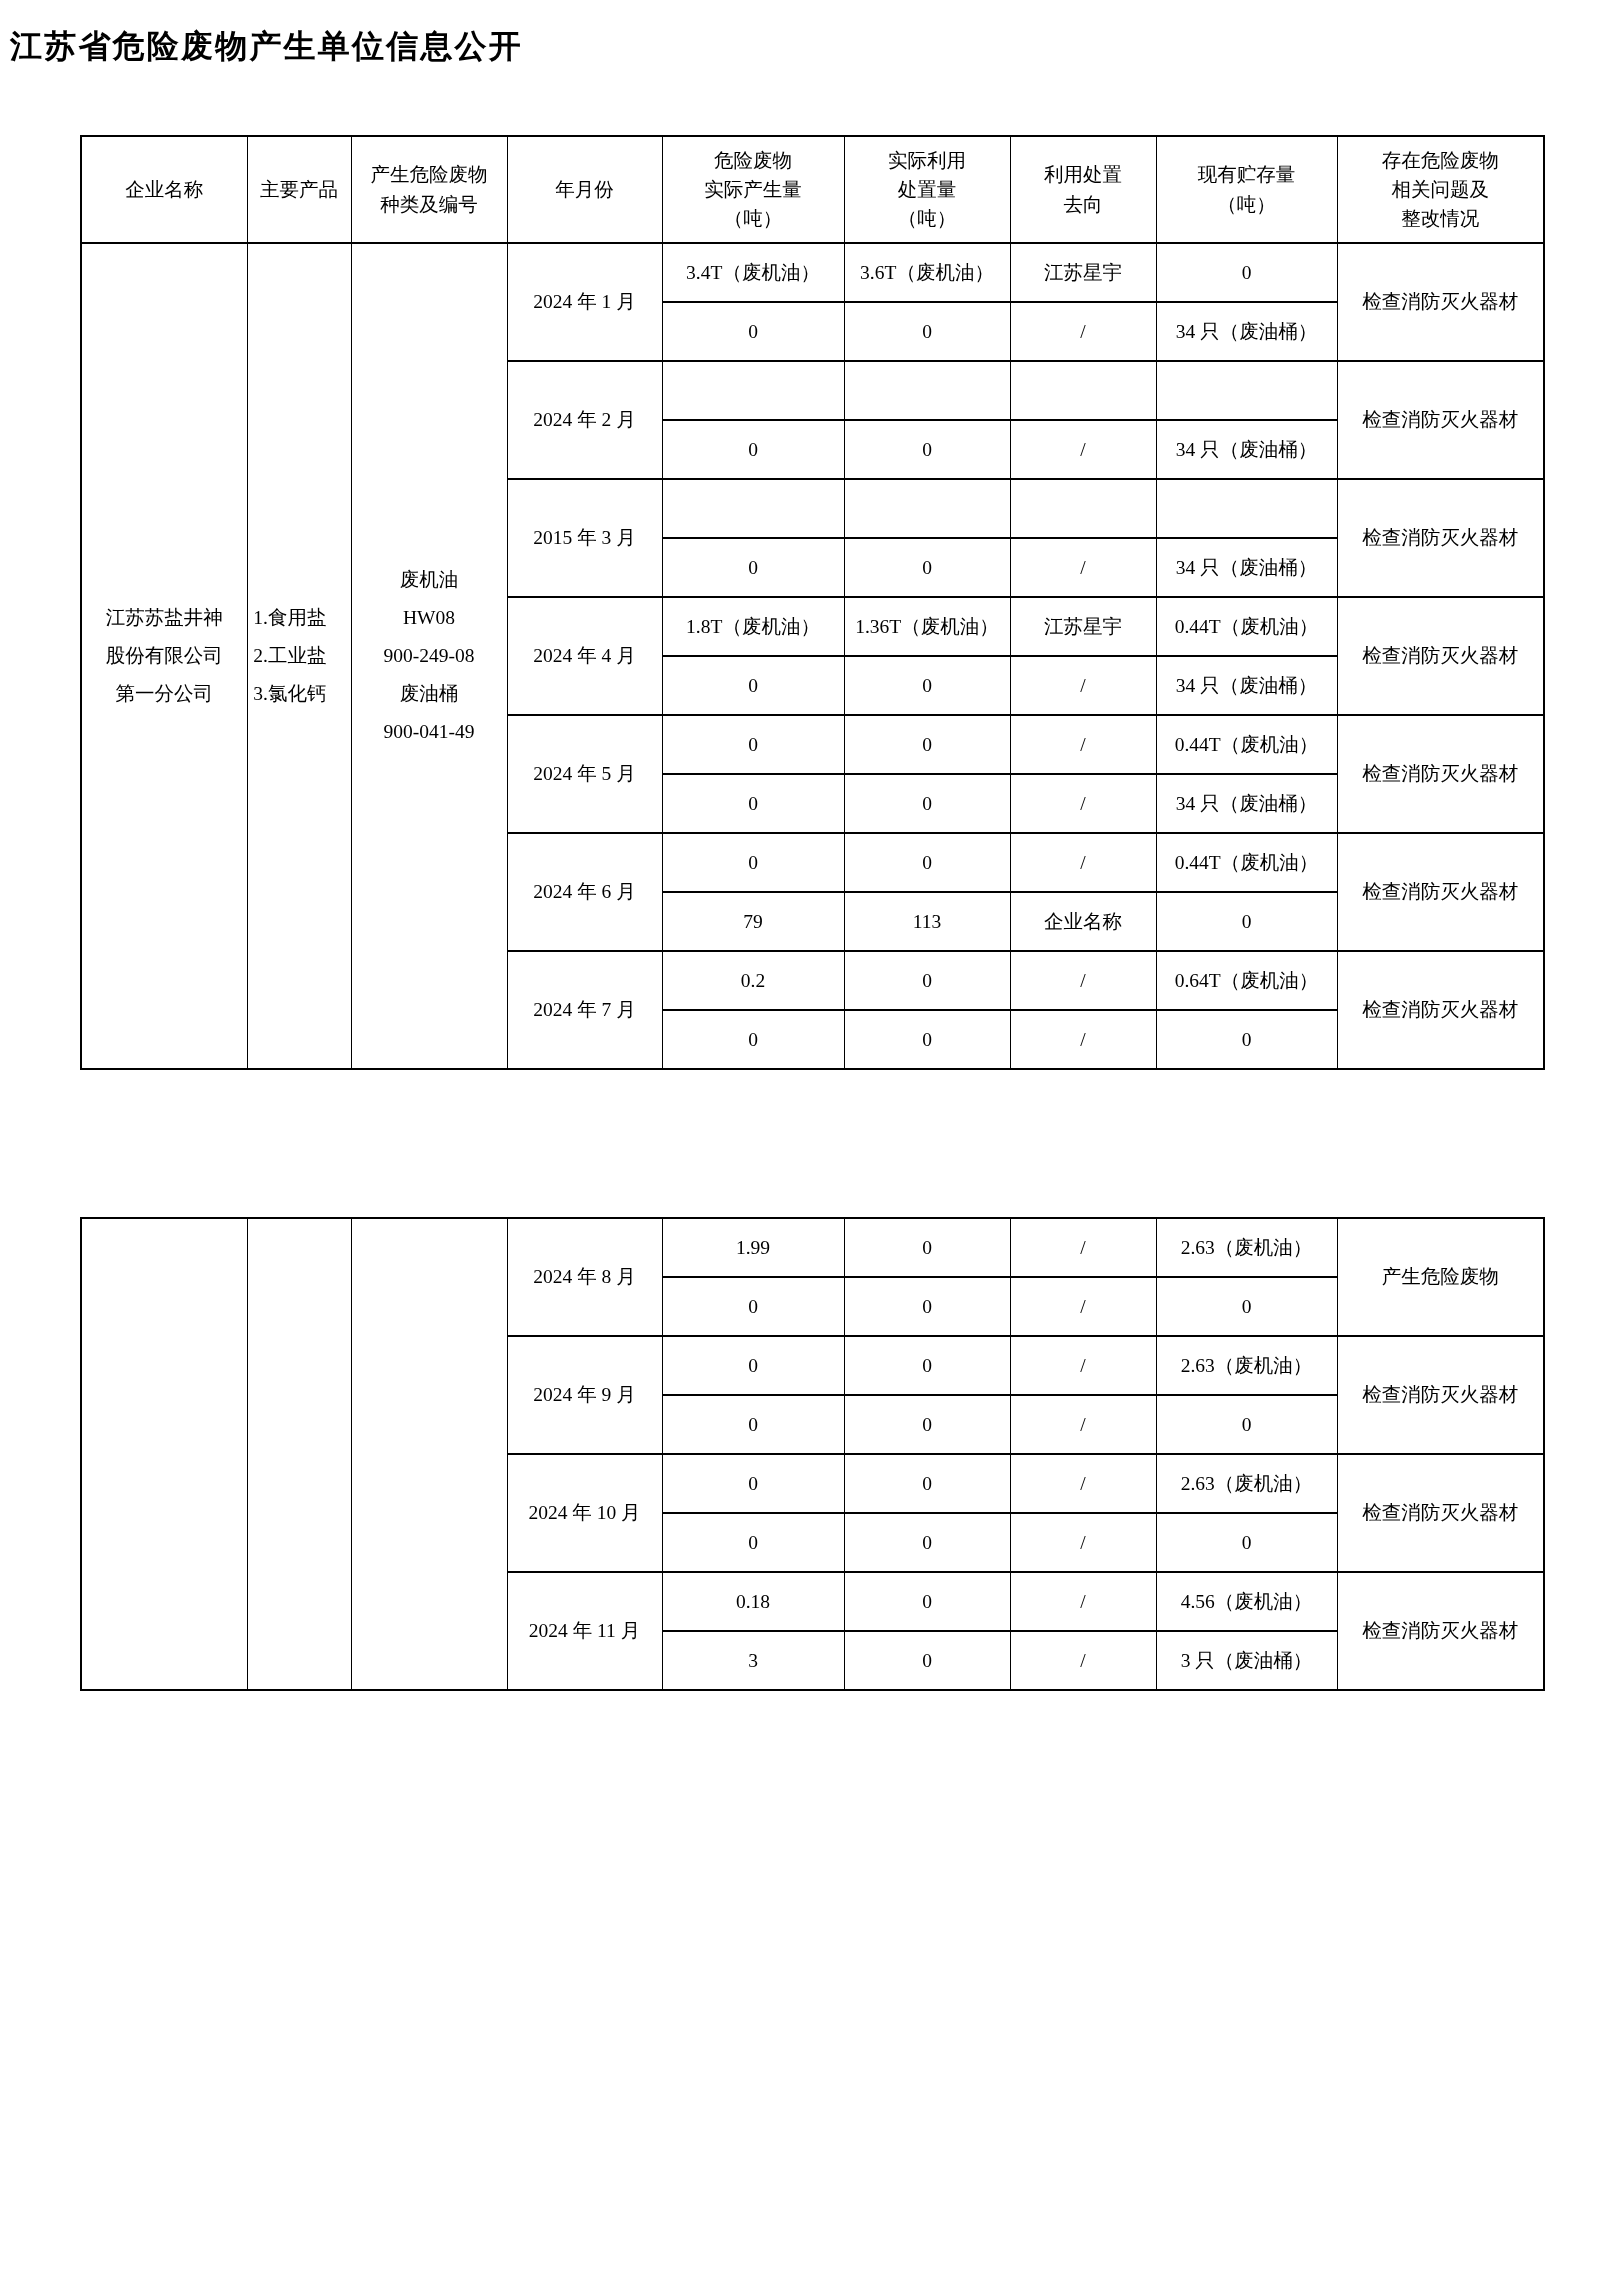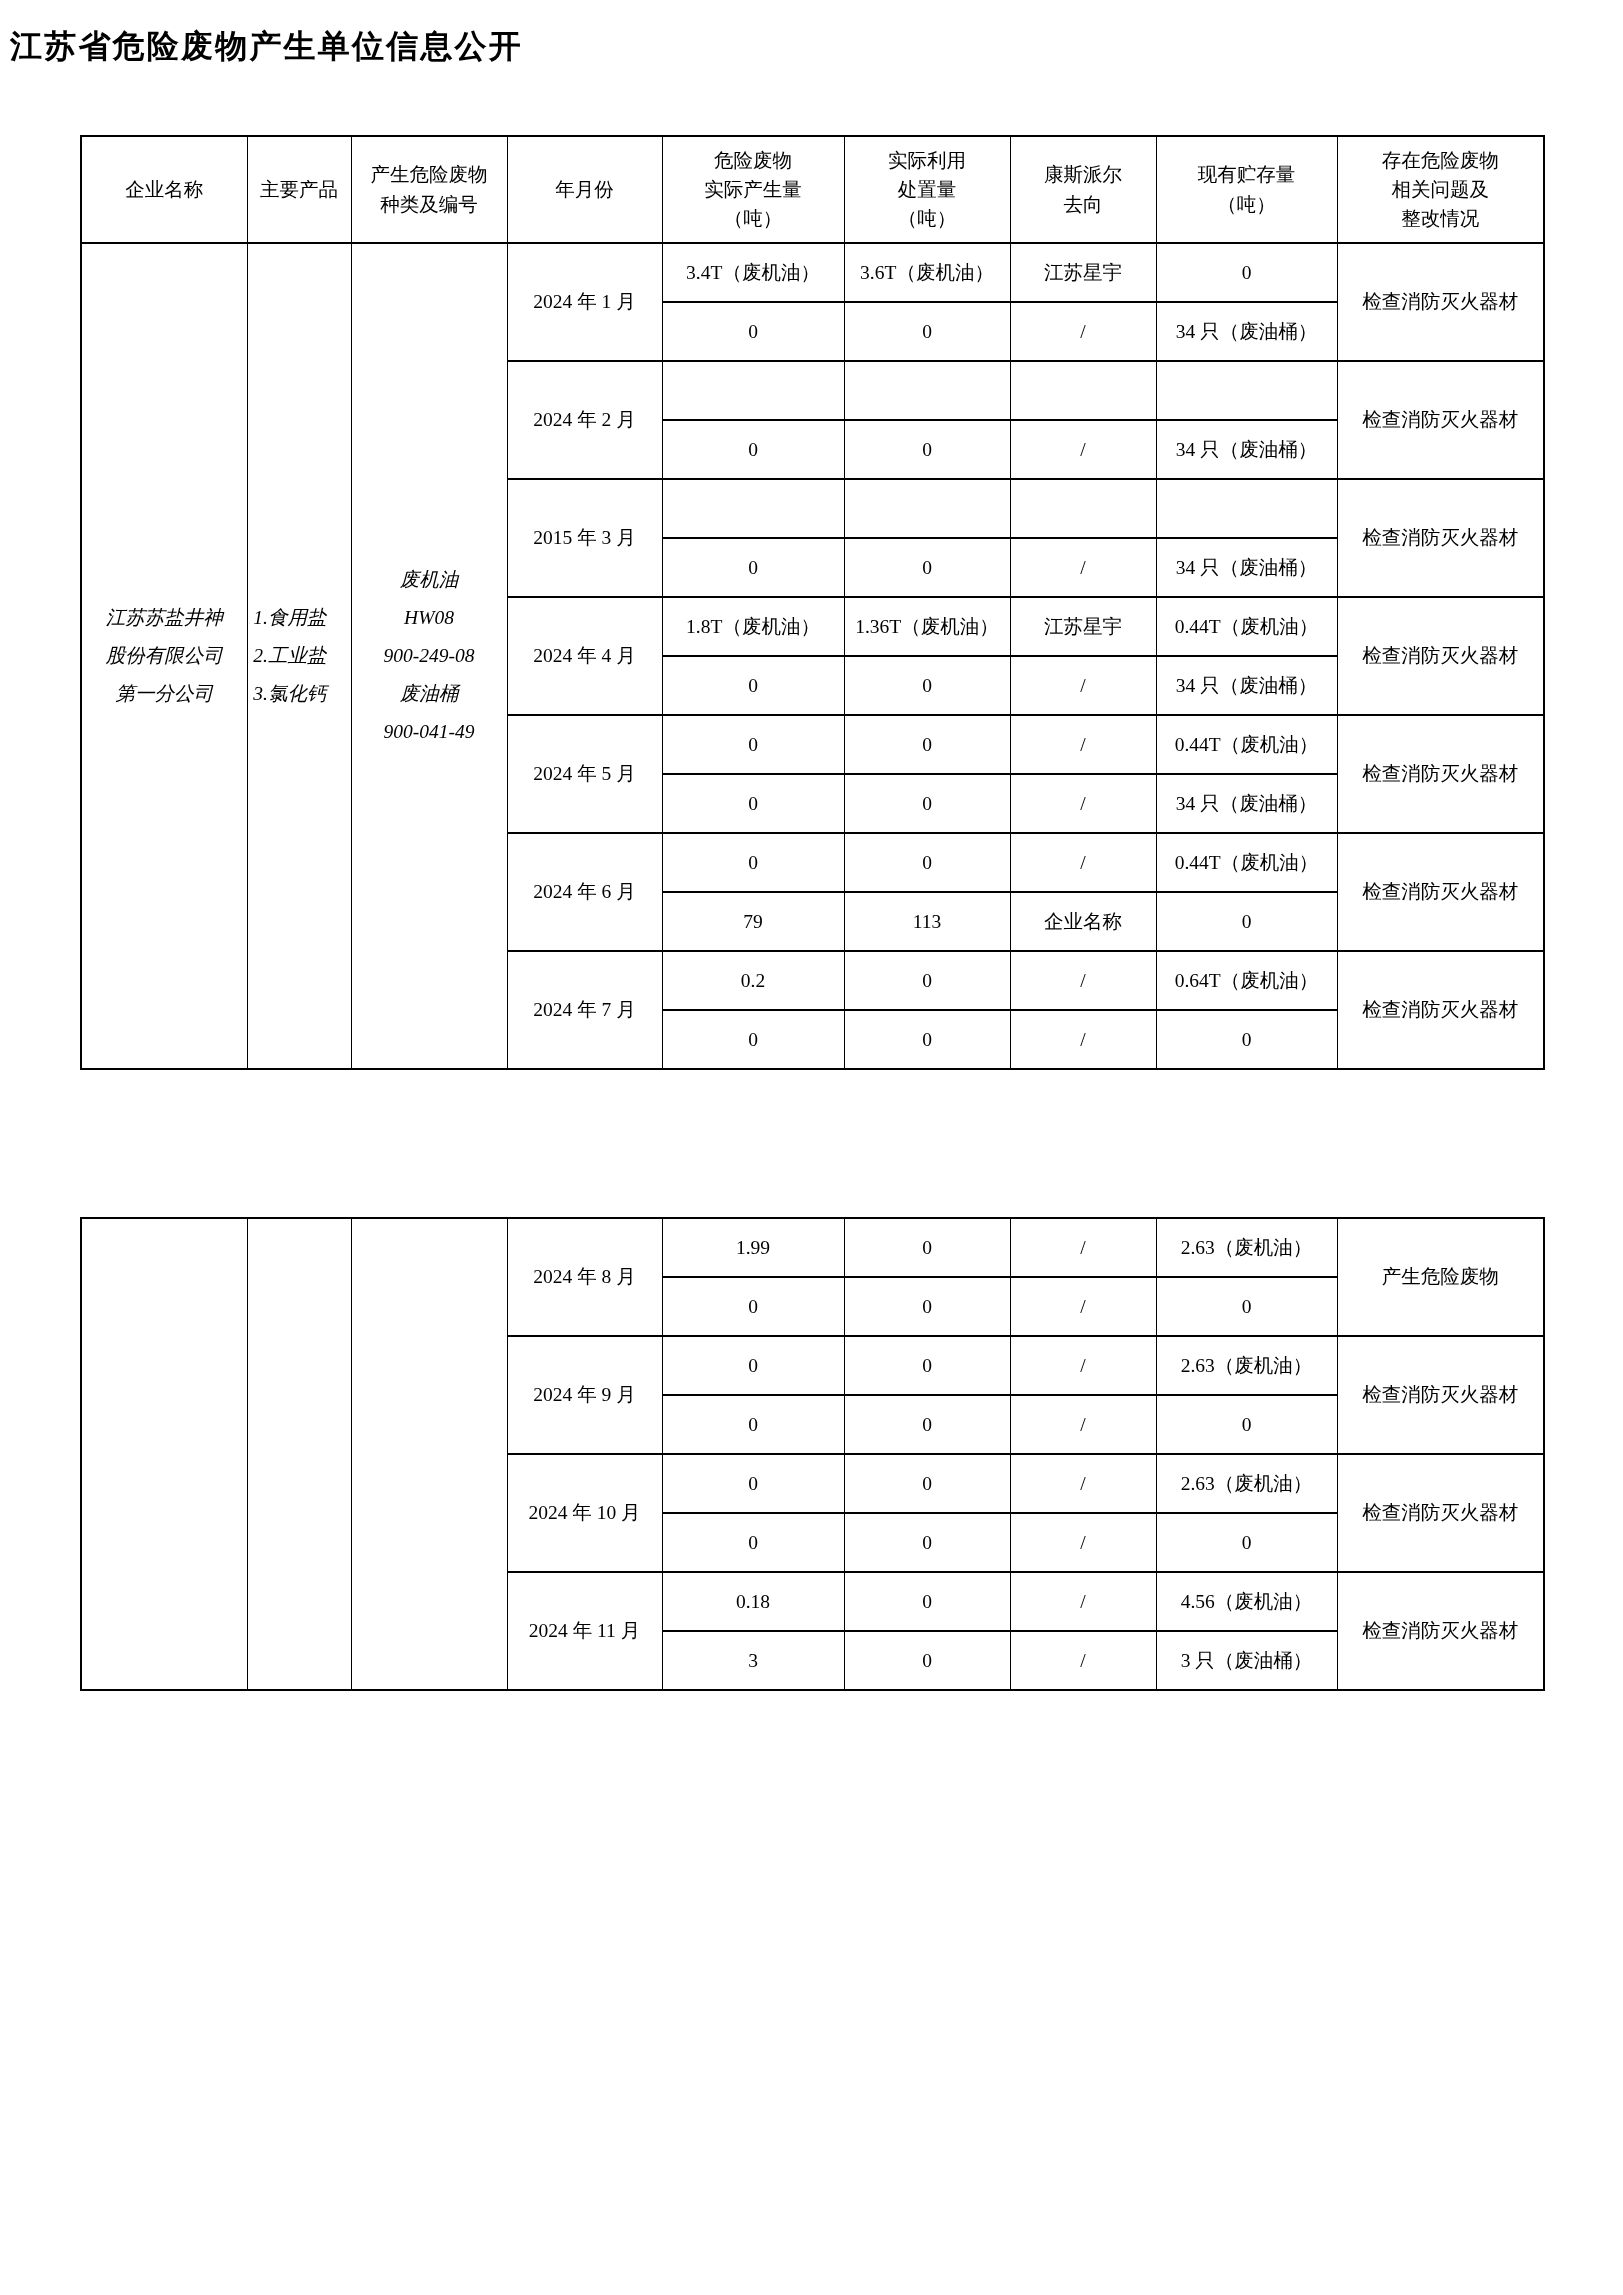--- a/index.html
+++ b/index.html
@@ -27,21 +27,21 @@
     text-align:center;vertical-align:middle;
     font-size:19.5px;font-weight:normal;
     padding:0 4.3px;
     white-space:pre-line;
     overflow:hidden;
   }
   tbody td{border-top-width:2.2px;border-bottom-width:2.2px;}
   thead th{height:105px;line-height:1.5;}
   #table1 tbody tr{height:59px;}
   #table2 tbody tr{height:59px;}
-  .info-cell{line-height:1.95;font-style:italic;}
+  .info-cell{line-height:1.95;}
   .products-cell{text-align:left;padding-left:5.8px;margin-left:20px;}
   .month-cell,.remark-cell{line-height:1.5;}
 </style>
 </head>
 <body>
 
 <div class="page-title">江苏省危险废物产生单位信息公开</div>
 
 <table class="waste-table" id="table1">
   <colgroup>
@@ -61,21 +61,21 @@
       <th>主要产品</th>
       <th>产生危险废物
 种类及编号</th>
       <th>年月份</th>
       <th>危险废物
 实际产生量
 （吨）</th>
       <th>实际利用
 处置量
 （吨）</th>
-      <th>康斯派尔
+      <th>利用处置
 去向</th>
       <th>现有贮存量
 （吨）</th>
       <th>存在危险废物
 相关问题及
 整改情况</th>
     </tr>
   </thead>
   <tbody id="block1-body">
       <tr>

